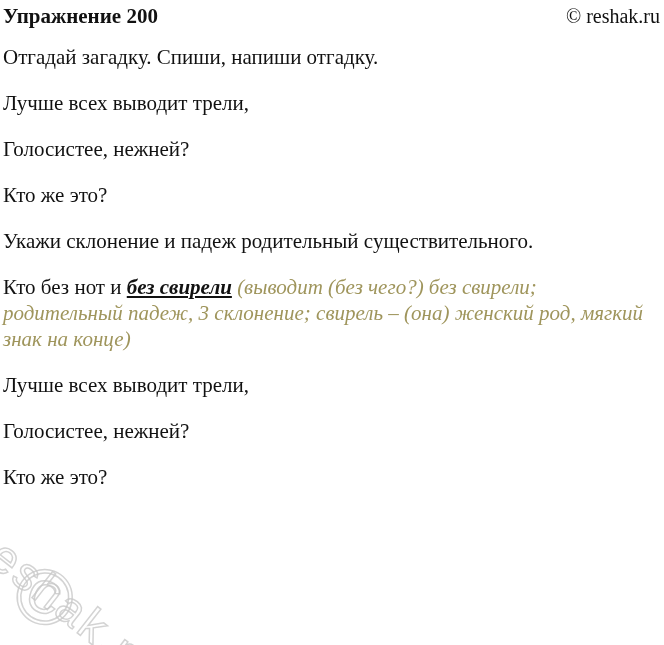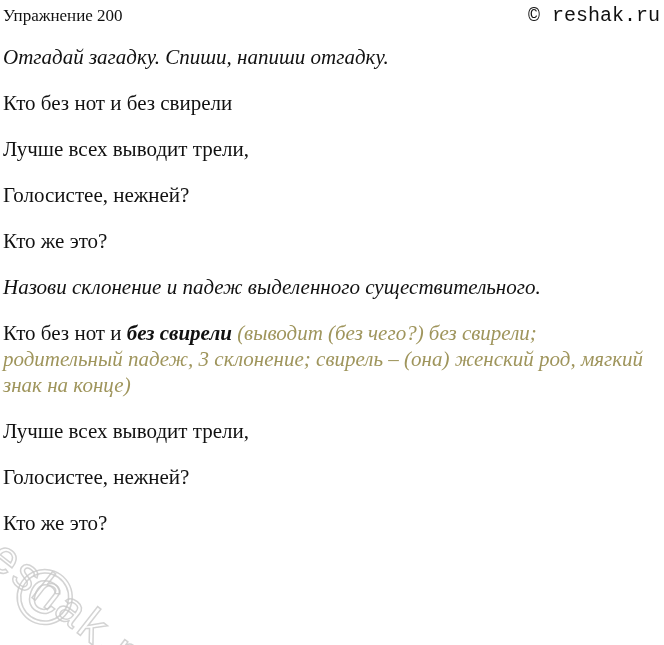--- a/index.html
+++ b/index.html
@@ -14,25 +14,25 @@
     font-size: 21px;
     line-height: 26px;
   }
   .page { padding: 3px 4px 0 3px; position: relative; z-index: 2; }
   .header-row {
     display: flex;
     justify-content: space-between;
     align-items: baseline;
     margin-bottom: 15px;
   }
-  .title { font-size: 17px; font-weight: normal; line-height: 26px; }
-  .copyright { font-size: 20px; font-family: Liberation Mono, monospace; }
+  .title { font-size: 21px; font-weight: bold; line-height: 26px; }
+  .copyright { font-size: 20px; }
   p { margin: 0 0 20px 0; }
-  .it { font-style: italic; }
-  .bi { font-style: italic; font-weight: bold; }
+  .it { }
+  .bi { font-style: italic; font-weight: bold; text-decoration: underline; }
   .note { font-style: italic; color: #9f955c; }
   
   .watermark { position: absolute; left: 0; top: 0; width: 664px; height: 645px; z-index: 1; pointer-events: none; }
   .wm-text {
     position: absolute;
     left: -10px;
     top: 528px;
     font-family: "Liberation Sans", sans-serif;
     font-size: 46px;
     letter-spacing: 3px;
@@ -65,27 +65,26 @@
 
 <div class="page">
 
   <div class="header-row">
     <div class="title">Упражнение 200</div>
     <div class="copyright">© reshak.ru</div>
   </div>
 
   <p class="it">Отгадай загадку. Спиши, напиши отгадку.</p>
 
-  <p>Кто без нот и без свирели</p>
   <p>Лучше всех выводит трели,</p>
   <p>Голосистее, нежней?</p>
   <p>Кто же это?</p>
 
 
-  <p class="it">Назови склонение и падеж выделенного существительного.</p>
+  <p class="it">Укажи склонение и падеж родительный существительного.</p>
 
   <p><span>Кто без нот и </span><span class="bi">без свирели</span><span class="note"> (выводит (без чего?) без свирели; родительный падеж, 3 склонение; свирель – (она) женский род, мягкий знак на конце)</span></p>
 
   <p>Лучше всех выводит трели,</p>
   <p>Голосистее, нежней?</p>
   <p>Кто же это?</p>
 
 
 </div>
 

